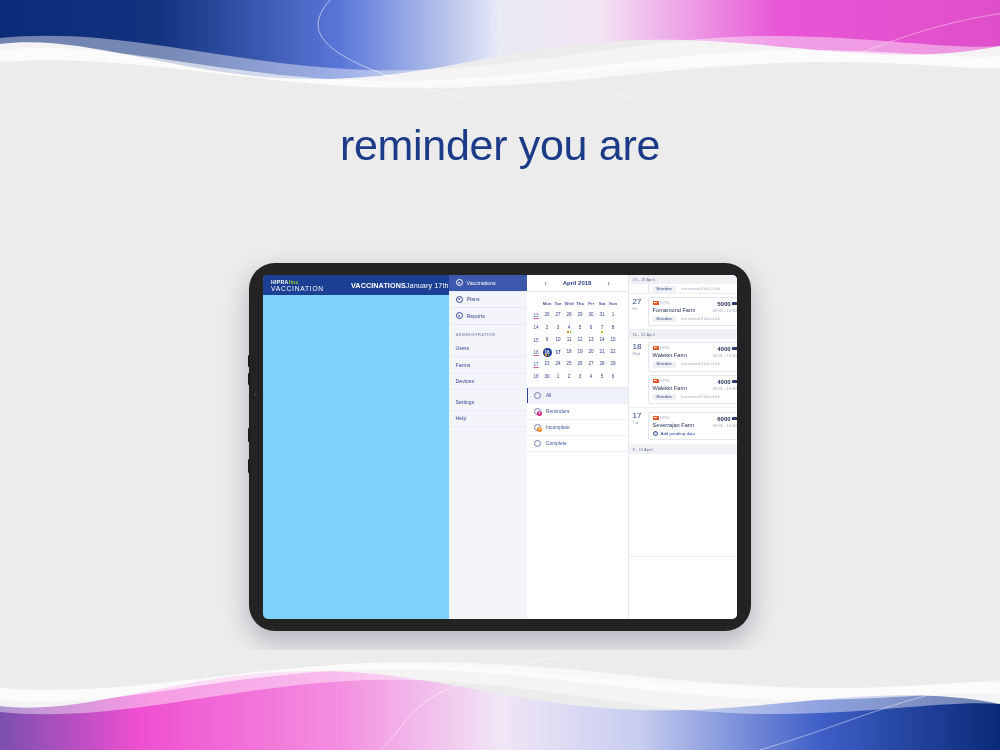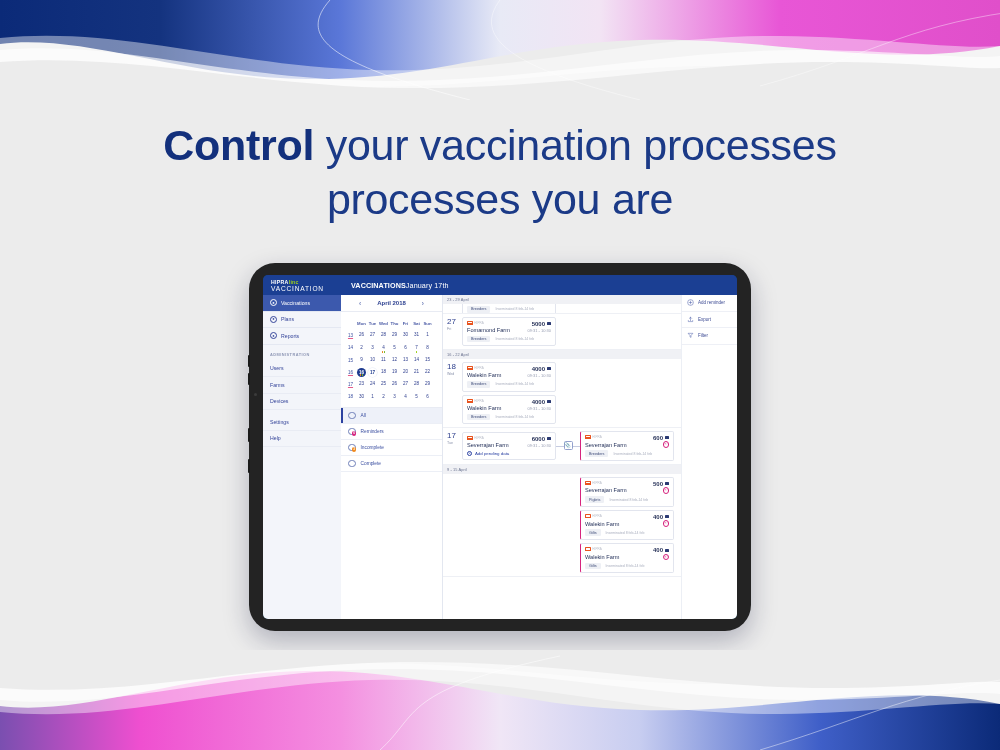--- a/index.html
+++ b/index.html
@@ -32,24 +32,24 @@
   .tablet {
     position:absolute; left:249px; top:263px;
     width:502px; height:368px;
     background:#232323;
     border-radius:26px;
     box-shadow:0 10px 26px rgba(20,25,60,.28);
     padding:12px 14px;
   }
   .tablet-inner {
     width:100%; height:100%;
-    background:#0c4a6e;
+    background:#7dd3fc;
     border-radius:5px;
     overflow:hidden;
-    display:flex; flex-direction:column;
+    display:flex; flex-direction:row;
     position:relative;
   }
   .cam { position:absolute; width:3px; height:3px; border-radius:50%; background:#3b3b3b; }
   .btn-side { position:absolute; background:#1a1a1a; border-radius:2px; }
 
   
   .topbar { height:20px; background:#1b3f93; display:flex; flex-shrink:0; }
   .brand {
     width:78px; flex-shrink:0;
     display:flex; flex-direction:column; justify-content:center;
@@ -222,22 +222,21 @@
     <path d="M0,38 C120,26 230,66 370,70 C520,74 640,34 780,36 C880,37 950,50 1000,46 L1000,74 C930,84 840,66 720,66 C580,66 470,92 330,86 C200,81 90,60 0,64 Z" fill="#ffffff" opacity="0.42"></path>
     <path d="M0,50 C110,40 210,74 350,80 C520,87 650,50 800,50 C900,50 960,60 1000,56 L1000,100 L0,100 Z" fill="#ffffff" opacity="0.62"></path>
     <path d="M0,62 C130,52 250,86 400,88 C560,90 680,62 830,62 C920,62 970,70 1000,68 L1000,100 L0,100 Z" fill="#ececec"></path>
     <path d="M330,0 C300,34 320,62 470,100" stroke="#ffffff" stroke-width="1" fill="none" opacity=".55"></path>
     <path d="M500,0 C470,40 520,70 640,100" stroke="#ffffff" stroke-width="1" fill="none" opacity=".4"></path>
     <path d="M1010,12 C900,28 870,56 760,86" stroke="#ffffff" stroke-width="1" fill="none" opacity=".4"></path>
   </svg>
 </div>
 
 <div class="headline">
-  <div><b>Control</b><span> your vaccination processes</span></div>
-  <div>processes you are</div>
+  <div>reminder you are</div>
 </div>
 
 <div class="tablet">
   <div class="cam" style="left:5px;top:130px;"></div>
   <div class="btn-side" style="left:-1px;top:92px;width:2px;height:12px;"></div>
   <div class="btn-side" style="left:-1px;top:110px;width:2px;height:12px;"></div>
   <div class="btn-side" style="left:-1px;top:165px;width:2px;height:14px;"></div>
   <div class="btn-side" style="left:-1px;top:196px;width:2px;height:14px;"></div>
 
   <div class="tablet-inner">

